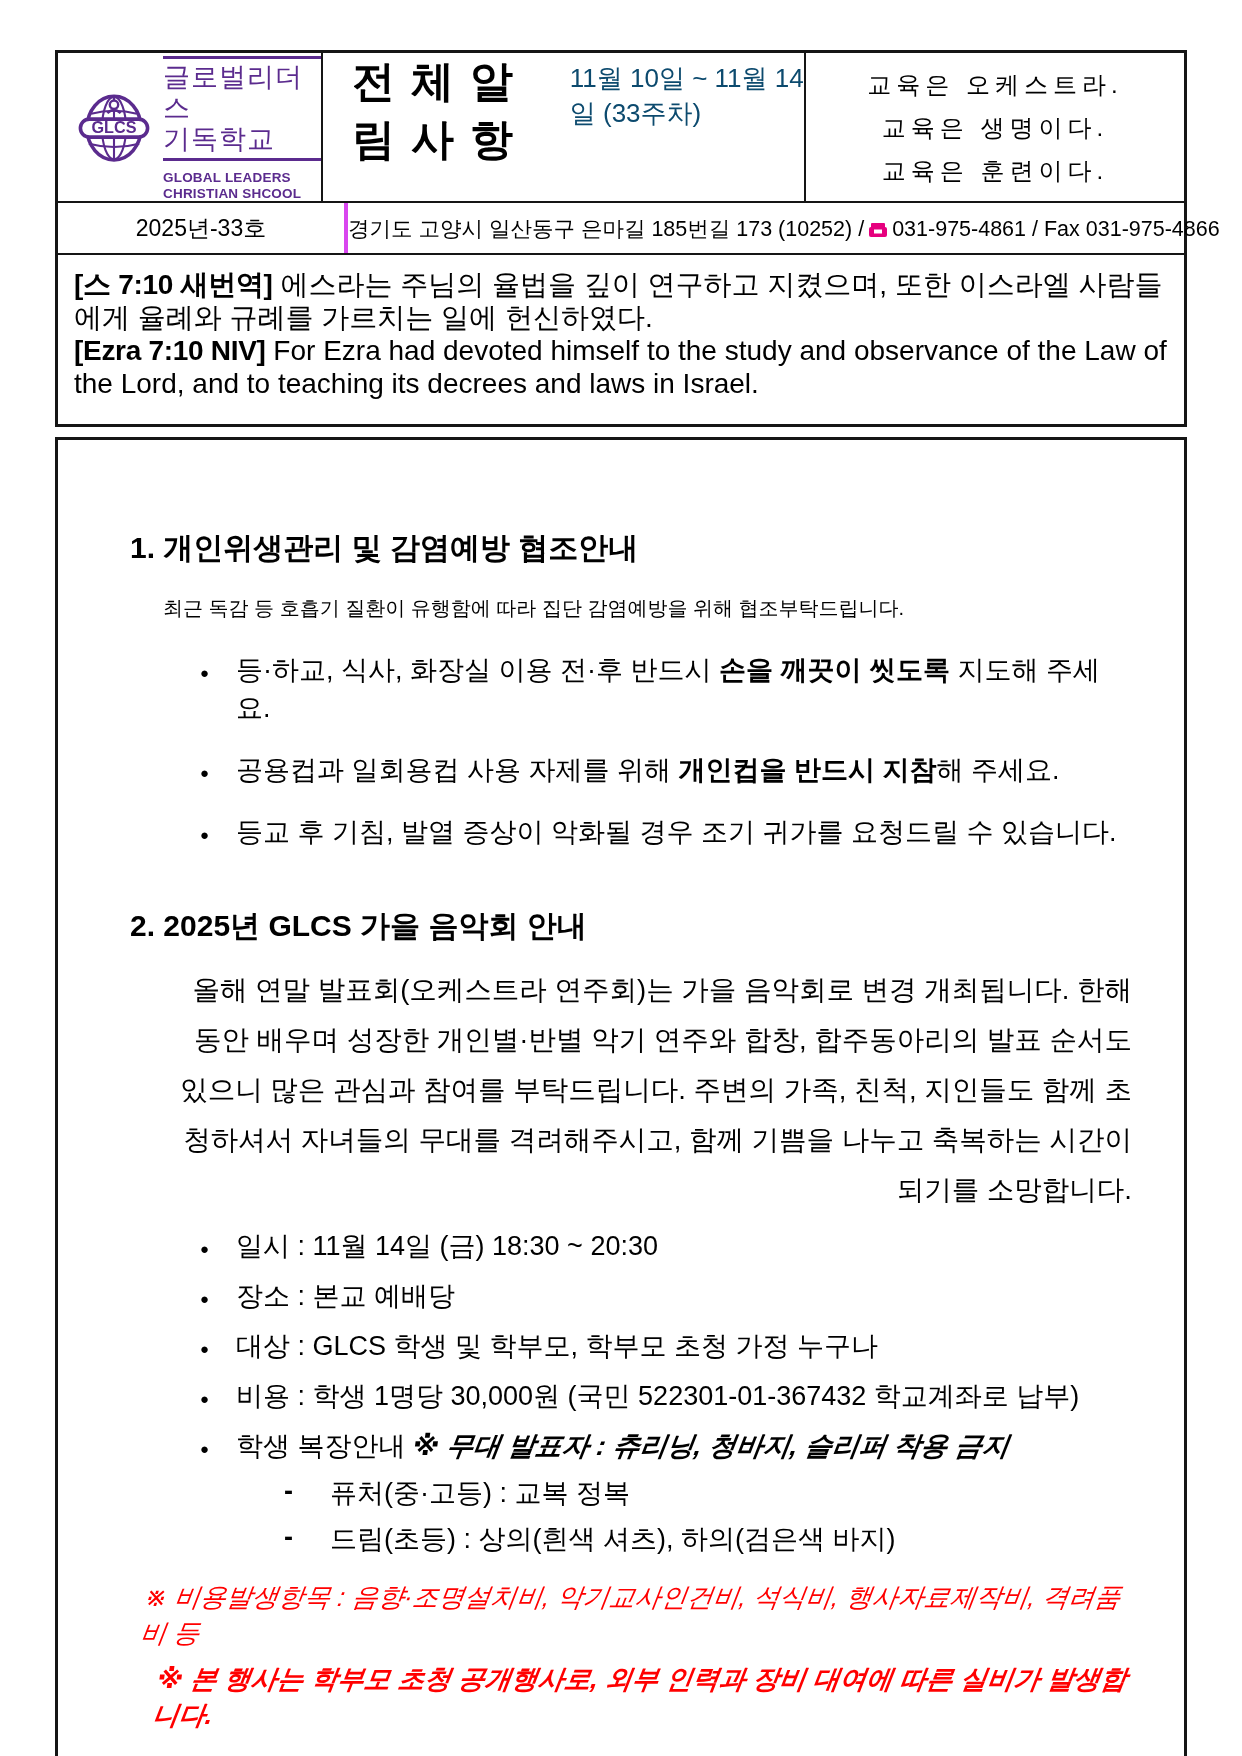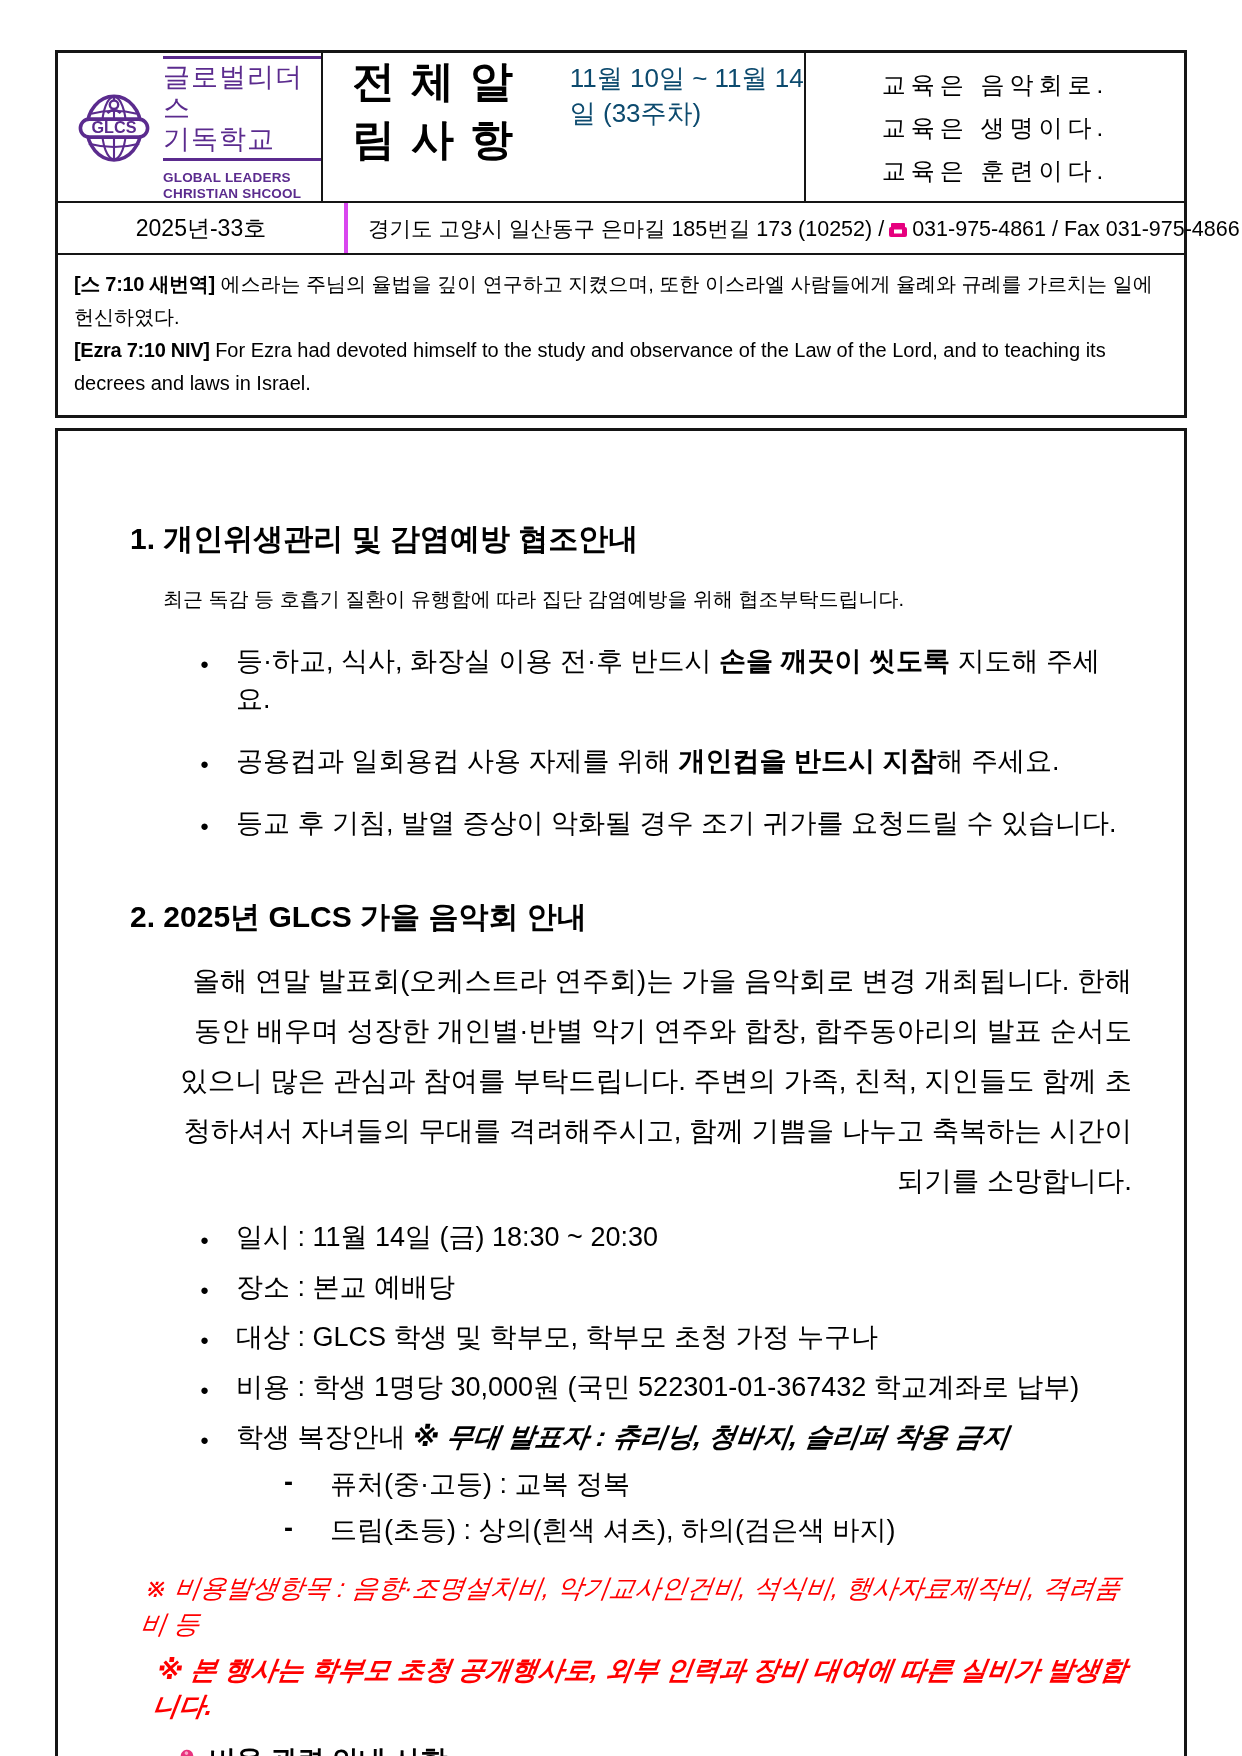--- a/index.html
+++ b/index.html
@@ -14,23 +14,23 @@
   .logo-txt { display:flex; flex-direction:column; }
   .kr-rule { height:3px; background:#5B2B8E; width:158px; margin:3px 0; }
   .kr-name { color:#5B2B8E; font-weight:normal; font-size:27px; line-height:31px; letter-spacing:1px; }
   .en-name { color:#5B2B8E; font-weight:bold; font-size:13.5px; line-height:16px; margin-top:6px; letter-spacing:.2px; }
   .title-cell { border-right:2px solid #151515; display:flex; justify-content:center; padding-left:29px; }
   .doc-title { font-size:43px; font-weight:bold; letter-spacing:2px; }
   .doc-sub { font-size:26px; color:#0c4a6e; margin-top:8px; }
   .motto-cell { display:flex; flex-direction:column; justify-content:center; align-items:center; font-size:24px; line-height:1.8; letter-spacing:5px; }
   .hrow2 { display:grid; grid-template-columns:290px 1fr; height:52px; border-bottom:2px solid #151515; align-items:center; }
   .issue-cell { text-align:left; font-size:23px; border-right:4px solid #d946ef; height:100%; display:flex; align-items:center; justify-content:center; }
-  .addr-cell { font-size:21.5px; padding-left:20px; white-space:nowrap; }
+  .addr-cell { font-size:21.5px; padding-left:0; white-space:nowrap; }
   .addr-cell svg { vertical-align:-2px; margin:0 4px; }
-  .scripture { padding:13px 16px 15px; font-size:20px; line-height:33px; }
+  .scripture { padding:13px 16px 24px; font-size:28px; line-height:33px; }
   .scripture b { letter-spacing:-.3px; }
   .box-gap { height:10px; }
 
   
   .main-box { border:3px solid #151515; padding:46px 42px 30px; }
   .sec-h { font-size:30px; font-weight:bold; line-height:34px; margin-left:30px;margin-top:45px; }
   .sec2-h { margin-top:58px; }
   .s1-intro { font-size:20px; line-height:38px; margin:24px 0 0 63px; }
   ul { list-style:none; }
   .blt li { position:relative; font-size:27px; line-height:38px; margin:24px 0 0 136px; padding-right:10px; }
@@ -74,21 +74,21 @@
           <div class="kr-rule"></div>
           <div class="en-name">GLOBAL LEADERS</div>
           <div class="en-name" style="margin-top:0">CHRISTIAN SHCOOL</div>
         </div>
       </div>
       <div class="title-cell">
         <div class="doc-title">전 체 알 림 사 항</div>
         <div class="doc-sub">11월 10일 ~ 11월 14일 (33주차)</div>
       </div>
       <div class="motto-cell">
-        <div>교육은 음악회로.</div>
+        <div>교육은 오케스트라.</div>
         <div>교육은 생명이다.</div>
         <div>교육은 훈련이다.</div>
       </div>
     </div>
     <div class="hrow2">
       <div class="issue-cell">2025년-33호</div>
       <div class="addr-cell">
         <span>경기도 고양시 일산동구 은마길 185번길 173 (10252) /</span><svg viewBox="0 0 20 16" width="20" height="16">
             <rect x="3" y="1" width="14" height="5" rx="1" fill="#E6007E"></rect>
             <rect x="1" y="5" width="18" height="10" rx="2" fill="#E6007E"></rect>

